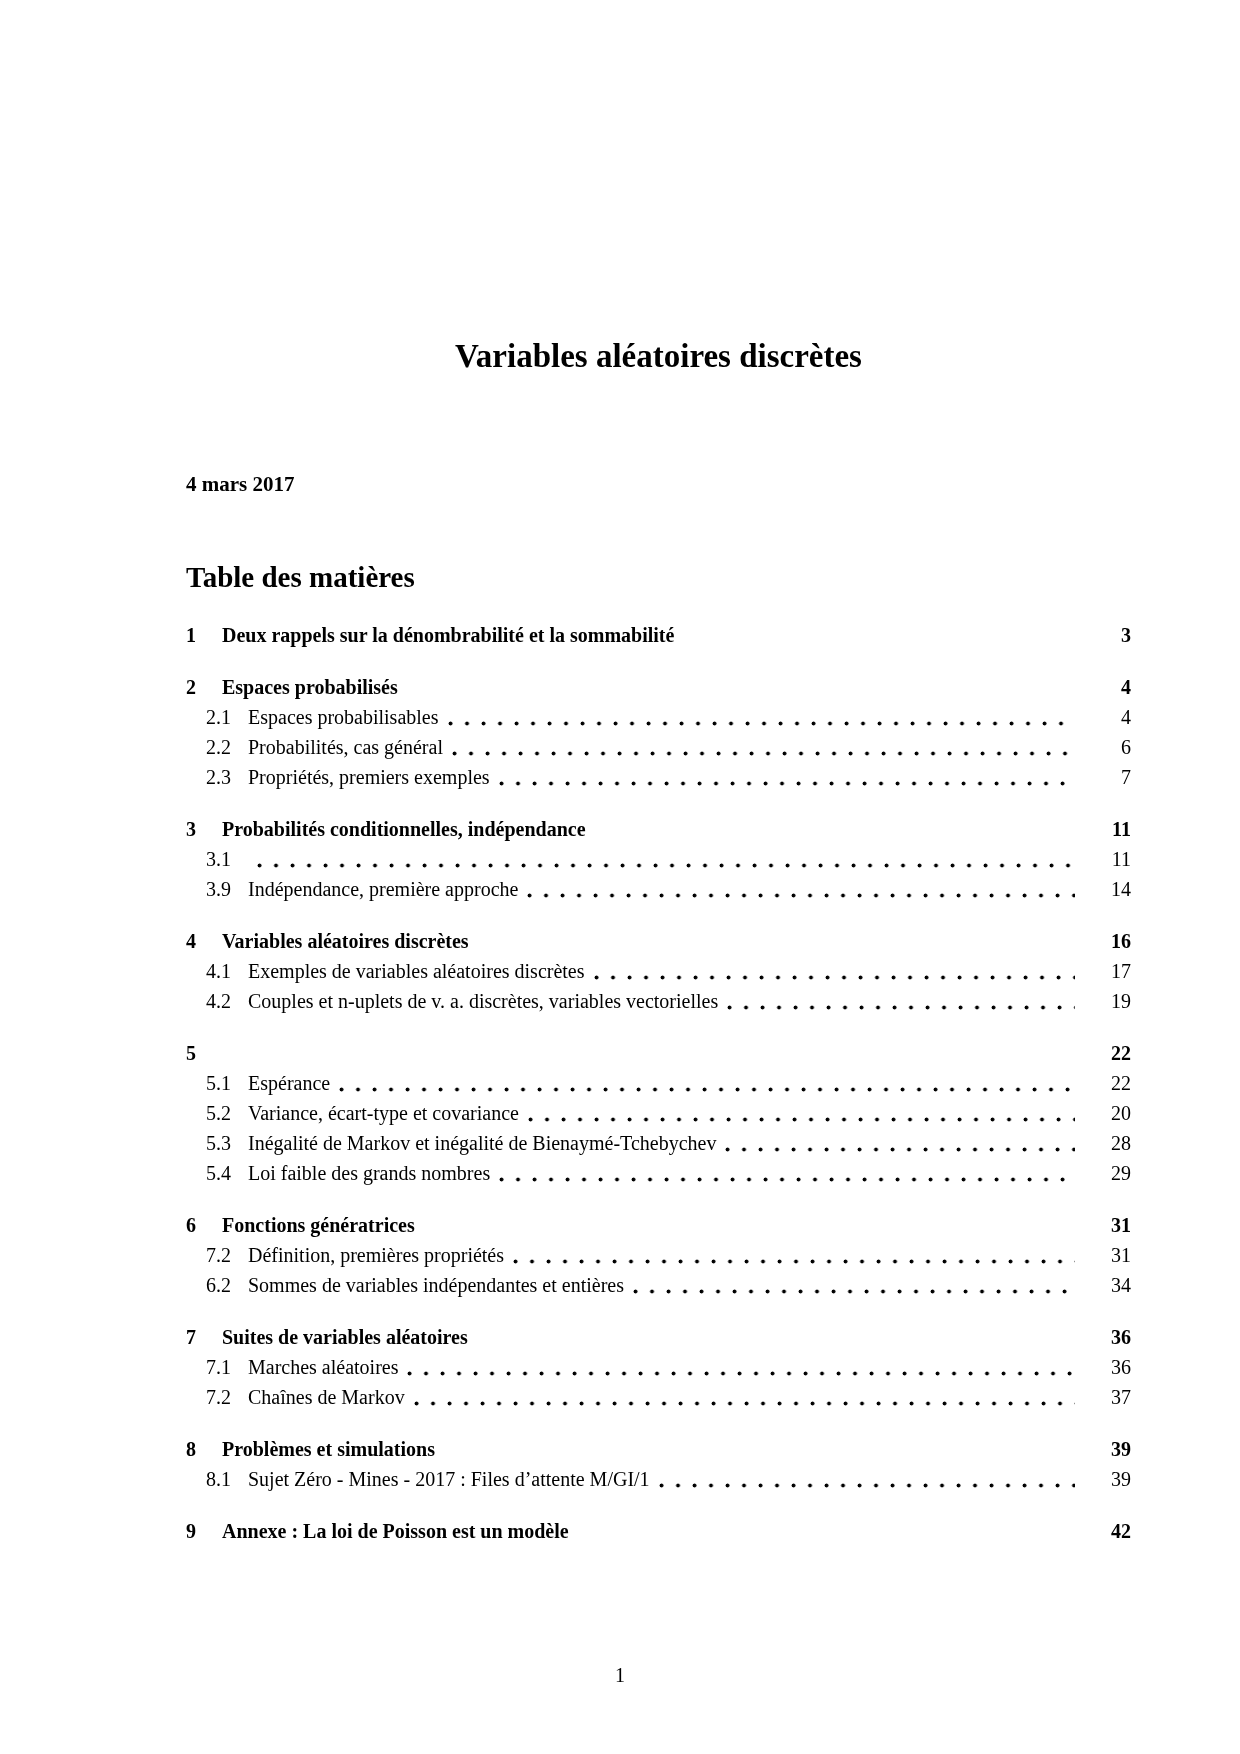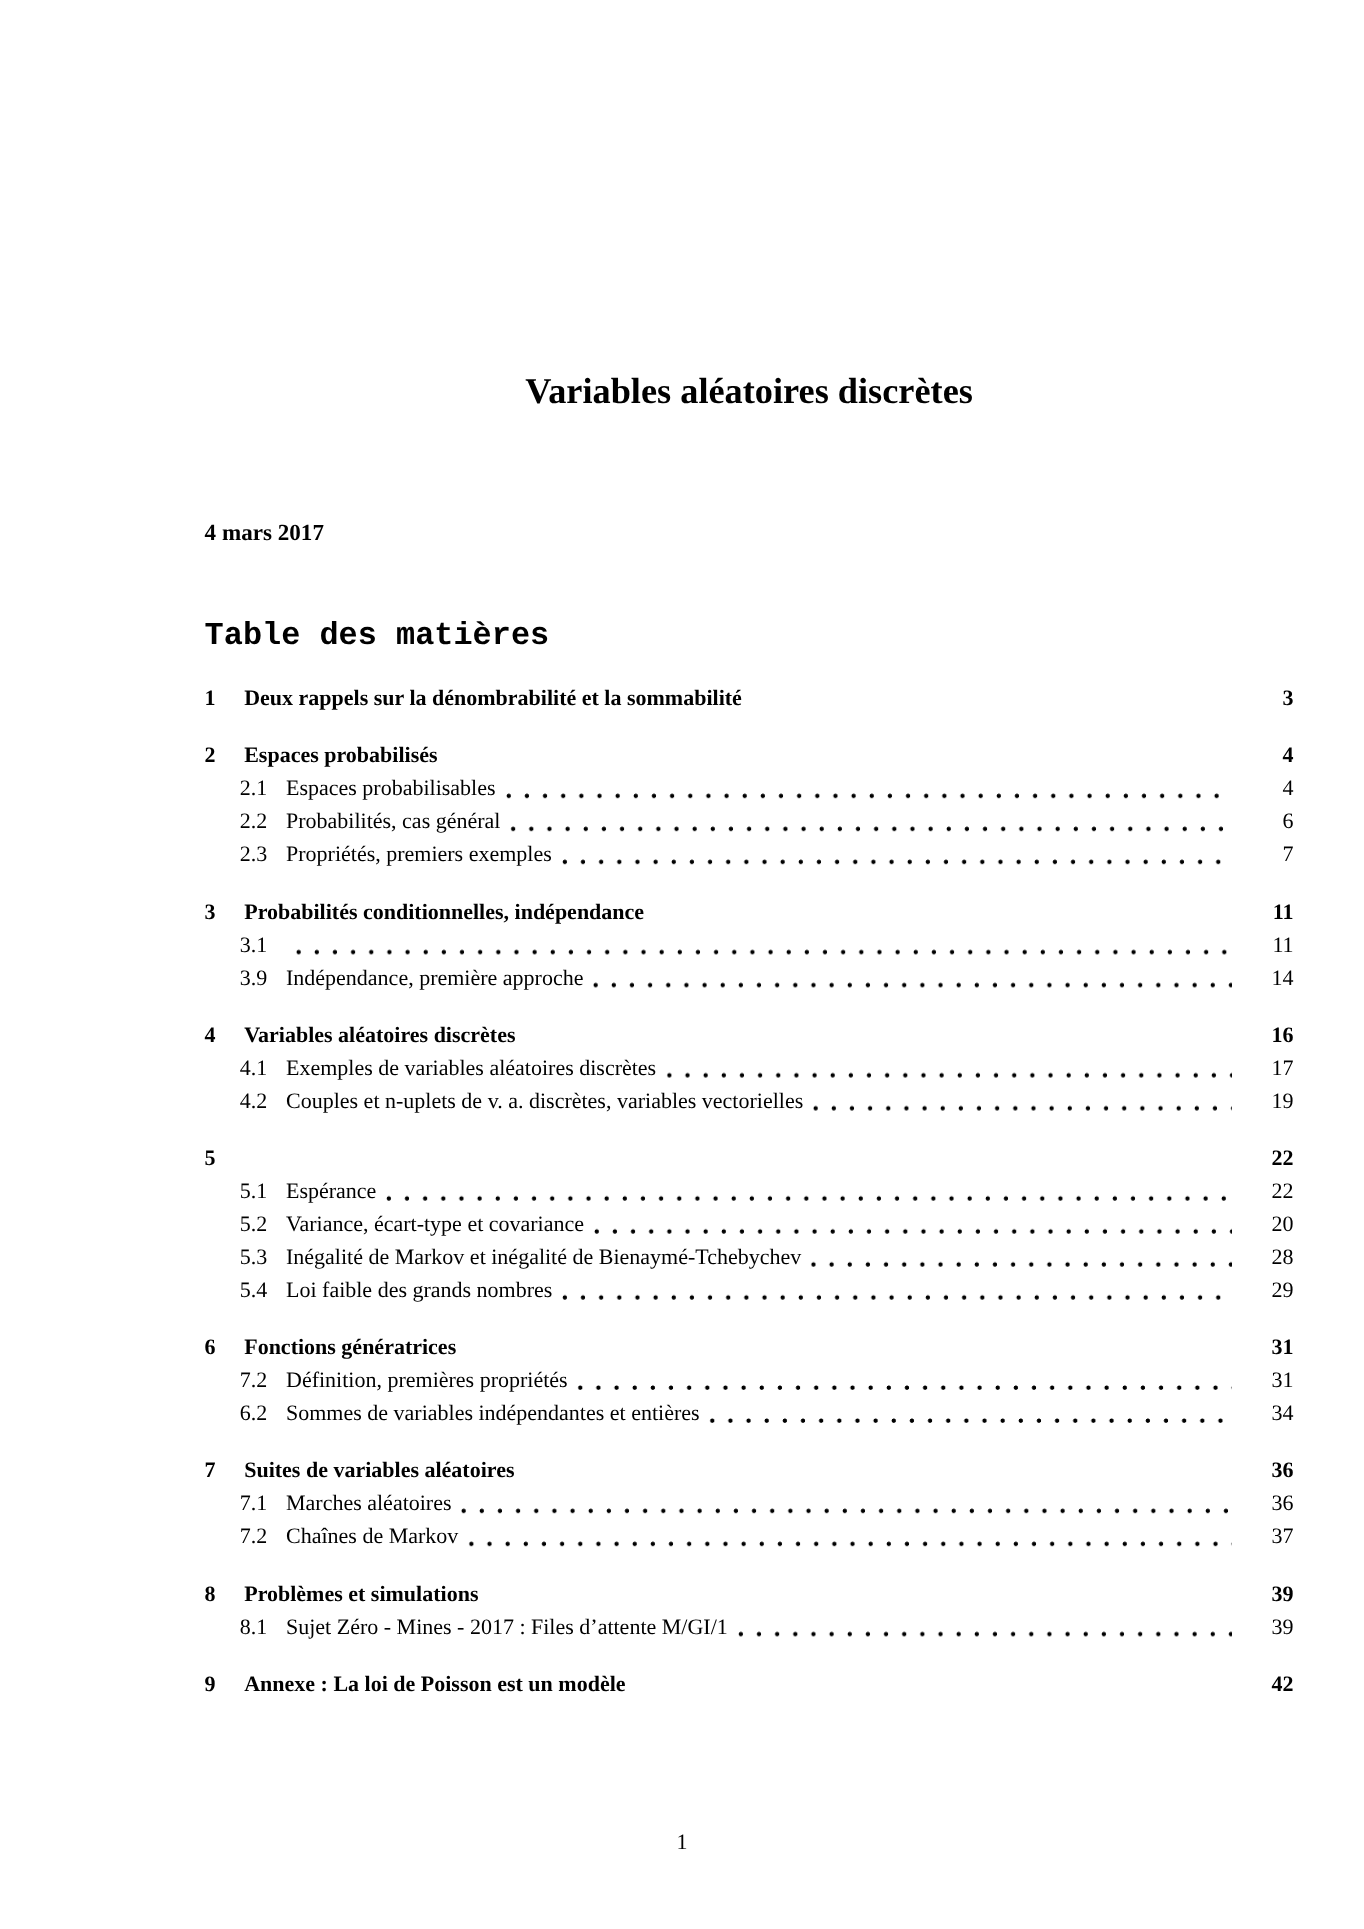--- a/index.html
+++ b/index.html
@@ -10,41 +10,40 @@
   .page {
     position: relative;
     width: 1240px;
     height: 1754px;
     background: #ffffff;
     color: #000000;
     font-family: "Liberation Serif", "DejaVu Serif", serif;
     overflow: hidden;
   }
   .content {
-    padding: 338px 64px 0 186px; 
+    padding: 338px 109px 0 186px; 
   }
   .doc-title {
     text-align: center;
     font-size: 33px;
     font-weight: bold;
     line-height: 1.15;
   }
   .doc-date {
     text-align: left;
     font-size: 21px;
     font-weight: bold;
     margin-top: 96px;
     line-height: 1.2;
   }
   .toc-heading {
     font-size: 29px;
     font-weight: bold;
     margin-top: 64px;
     line-height: 1.15;
-    font-family: Liberation Mono, monospace;
   }
   .toc {
     margin-top: 26px;
   }
   .toc-row {
     display: flex;
     align-items: flex-start;
     font-size: 20px;
     line-height: 30px;
     white-space: nowrap;
@@ -53,21 +52,21 @@
     font-weight: bold;
     margin-top: 22px;
   }
   .toc-row.level-1.first {
     margin-top: 0;
   }
   .toc-num {
     flex: 0 0 auto;
   }
   .level-1 .toc-num { width: 36px; }
-  .level-2 .toc-num { margin-left: 32px; width: 42px; }
+  .level-2 .toc-num { margin-left: 20px; width: 42px; }
   .toc-label {
     flex: 0 0 auto;
   }
   .toc-leader {
     flex: 1 1 auto;
     align-self: stretch;
     margin: 0 12px 0 9px;
     background-image: radial-gradient(circle at 2.5px 21.5px, #000000 1.6px, transparent 2.3px);
     background-size: 16.5px 30px;
     background-repeat: repeat-x;

